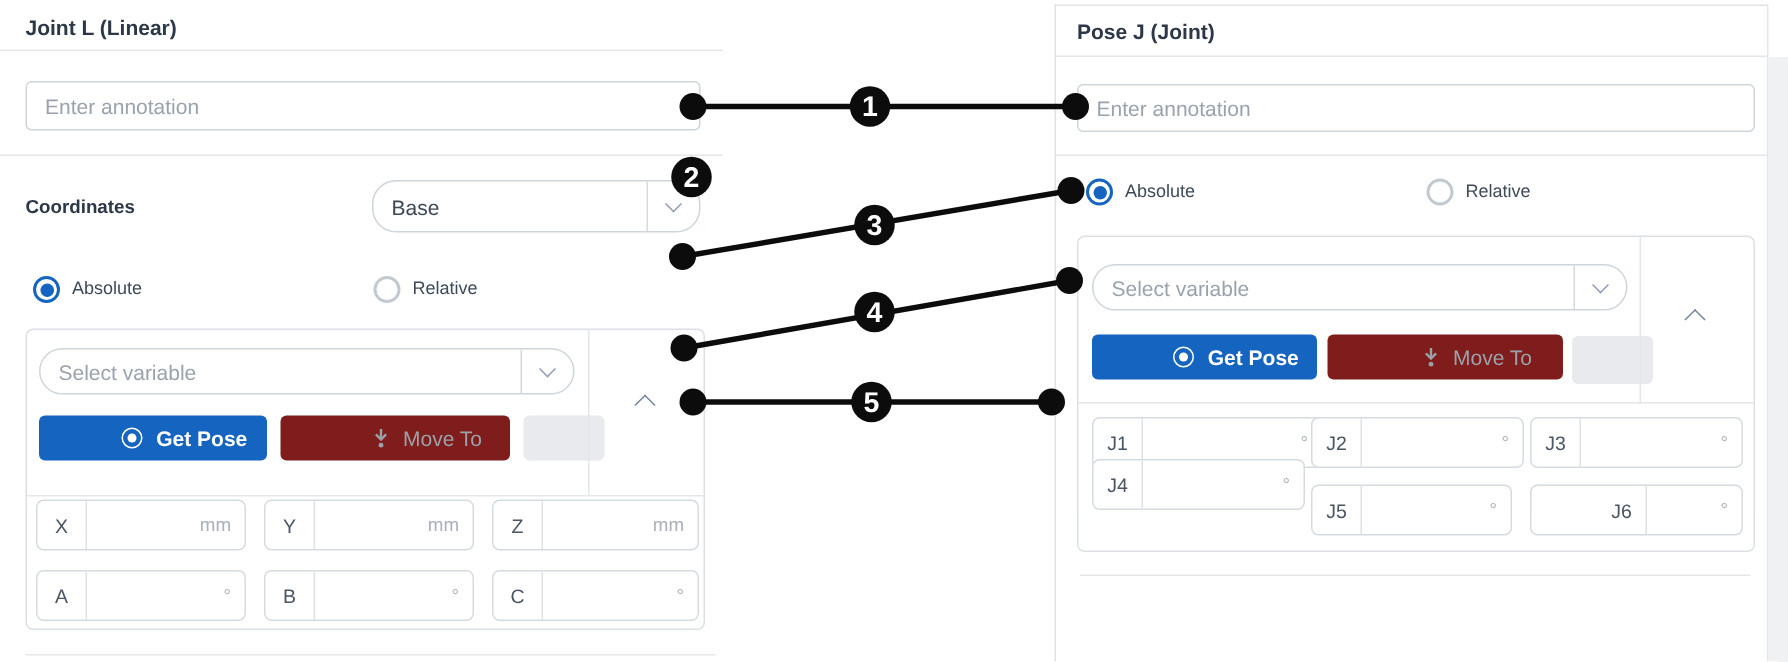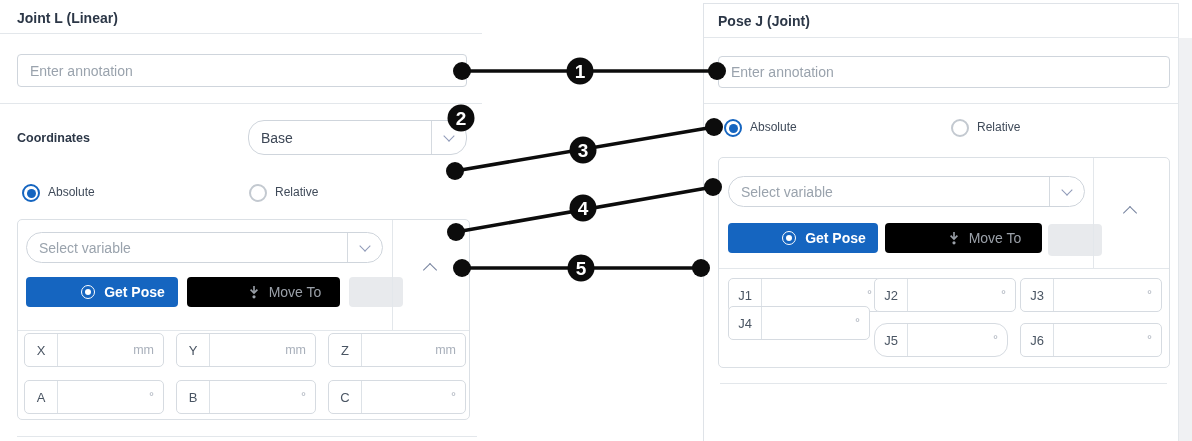--- a/index.html
+++ b/index.html
@@ -19,21 +19,21 @@
   .chevup{width:9px;height:9px;border-right:1.8px solid #76839f;border-bottom:1.8px solid #76839f;transform:rotate(-135deg);margin-top:6px;}
   .chevupbtn{position:absolute;width:24px;height:24px;display:flex;align-items:flex-start;justify-content:center;cursor:pointer;}
   .radio{position:absolute;width:18px;height:18px;border-radius:50%;box-sizing:border-box;background:#fff;}
   .radio.on{border:2px solid #1565c0;}
   .radio.on::after{content:"";position:absolute;inset:2.5px;border-radius:50%;background:#1565c0;}
   .radio.off{border:2px solid #c3c9d0;}
   .rlabel{position:absolute;font-size:12px;color:#3f4a59;}
   .group{position:absolute;border:1px solid #dbe0e5;border-radius:5px;background:#fff;box-sizing:border-box;}
   .btn{position:absolute;border:none;border-radius:4px;display:flex;align-items:center;justify-content:center;gap:9px;font-family:inherit;font-size:14px;box-sizing:border-box;cursor:pointer;padding-left:48px;}
   .btn-primary{background:#1565c0;color:#fff;font-weight:bold;}
-  .btn-gray{background:#000000;color:#9ba1a9;}
+  .btn-gray{background:#7f1d1d;color:#9ba1a9;}
   .btn-iconbtn{background:#e8eaed;}
   .tgt{width:14px;height:14px;border:1.6px solid #fff;border-radius:50%;display:flex;align-items:center;justify-content:center;box-sizing:border-box;}
   .tgt::after{content:"";width:6px;height:6px;background:#fff;border-radius:50%;}
   .field{position:absolute;border:1px solid #d6dbe1;border-radius:5px;background:#fff;display:flex;align-items:stretch;box-sizing:border-box;height:34px;}
   .field .flabel{width:32px;display:flex;align-items:center;justify-content:center;font-size:13px;color:#4a5563;border-right:1px solid #dde2e7;}
   .field input{flex:1;min-width:0;border:none;outline:none;background:transparent;font-family:inherit;}
   .field .funit{display:flex;align-items:center;padding-right:9px;font-size:12.5px;color:#a9b0bb;}
   .coordlabel{position:absolute;font-size:12.5px;font-weight:bold;color:#2c3747;}
   .graystrip{position:absolute;background:#f0f1f3;}
   svg.callouts{position:absolute;left:0;top:0;pointer-events:none;}
@@ -194,26 +194,26 @@
   <div class="field" style="left:1020px;top:278px;width:142px;">
     <span class="flabel">J3</span>
     <input type="text" style="">
     <span class="funit">°</span>
   </div>
   <div class="field" style="left:728px;top:306px;width:142px;">
     <span class="flabel">J4</span>
     <input type="text" style="">
     <span class="funit">°</span>
   </div>
-  <div class="field" style="left:874px;top:323px;width:134px;border-radius:13px;">
+  <div class="field" style="left:874px;top:323px;width:134px;">
     <span class="flabel">J5</span>
     <input type="text" style="">
     <span class="funit">°</span>
   </div>
-  <div class="field" style="left:1020px;top:323px;width:142px;">
+  <div class="field" style="left:1020px;top:323px;width:142px;padding-left:44px;">
     <span class="flabel">J6</span>
     <input type="text" style="">
     <span class="funit">°</span>
   </div>
   <div class="divider" style="left:720px;top:383px;width:447px;"></div>
 
   <svg class="callouts" width="1192" height="441" viewBox="0 0 1192 441">
 
     <g>
       <line x1="462" y1="71" x2="717" y2="71" stroke="#0c0c0c" stroke-width="3.6"></line>

